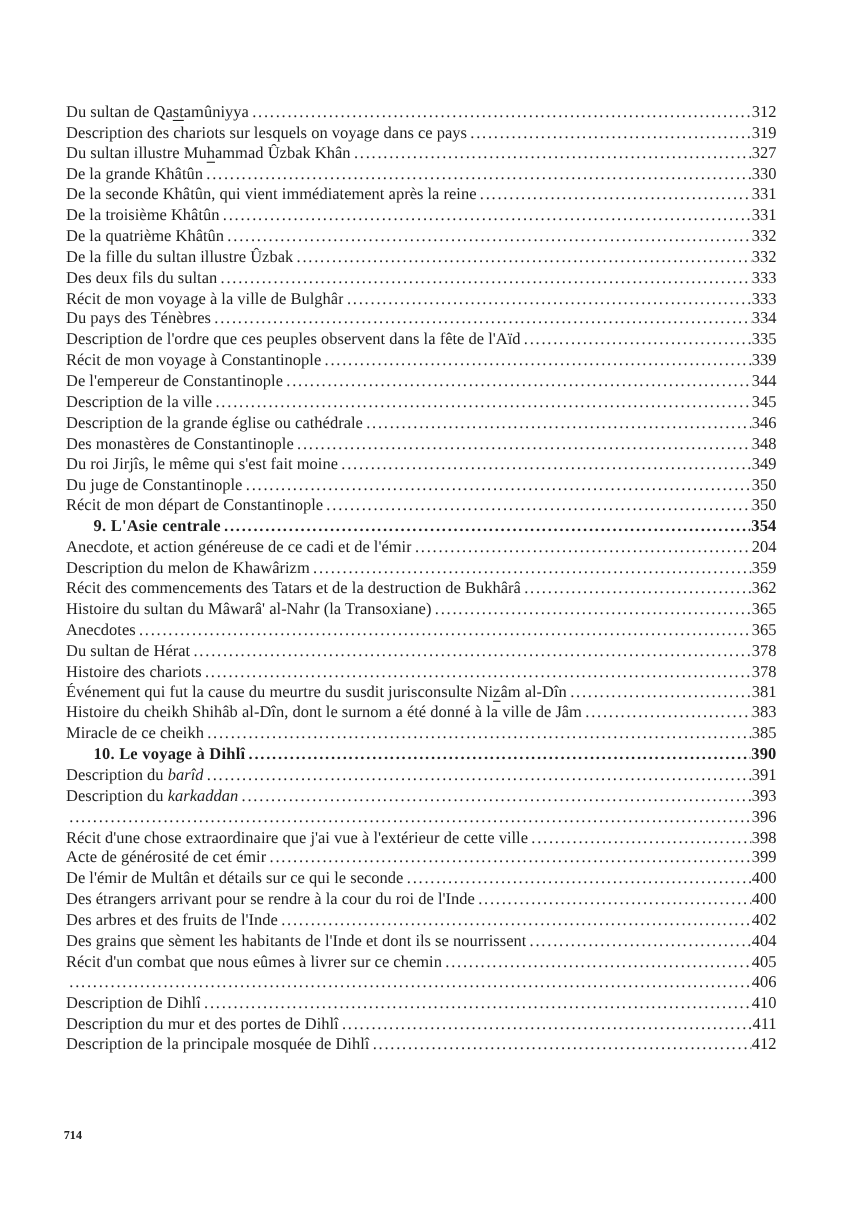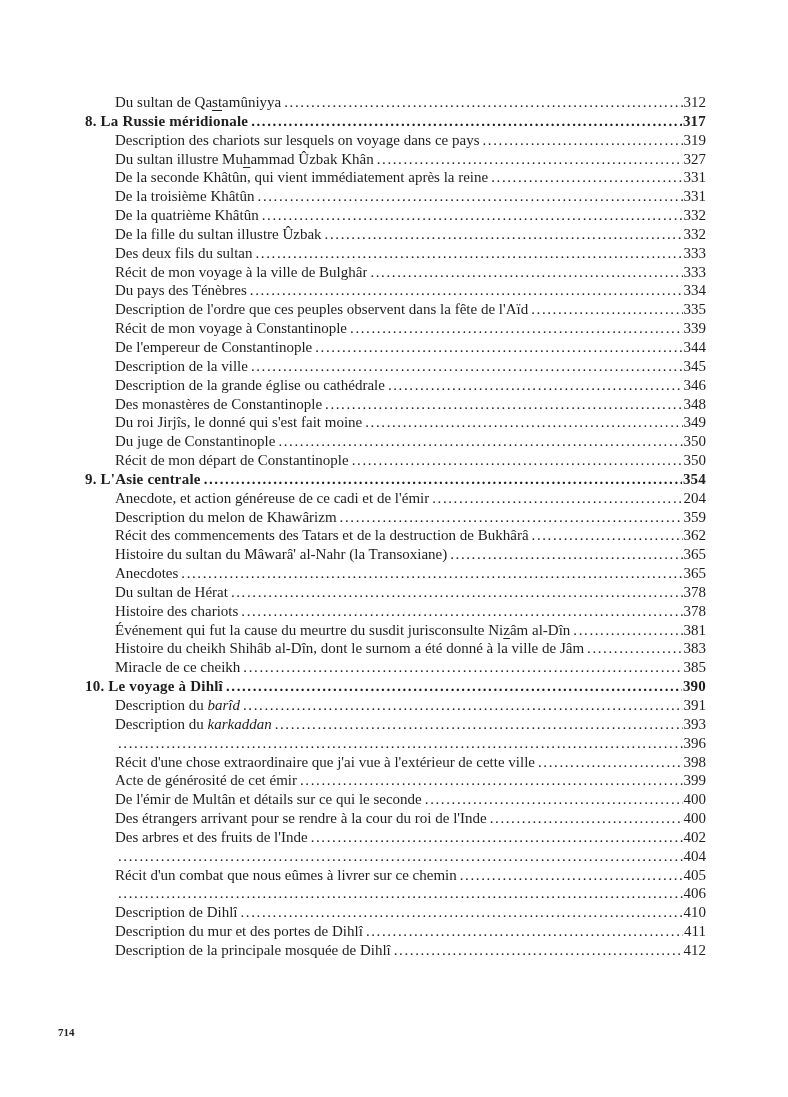--- a/index.html
+++ b/index.html
@@ -21,21 +21,21 @@
   .row {
     display: flex;
     align-items: baseline;
     height: 18.85px;
     line-height: 18.85px;
     font-size: 15px;
     white-space: nowrap;
   }
   .row .label { flex: 0 1 auto; overflow: hidden; }
   .row.chapter { font-weight: bold; padding-left: 85px; letter-spacing: 0.2px; }
-  .row.entry   { padding-left: 115px; }
+  .row.entry   { padding-left: 60px; }
   .leader {
     flex: 1 1 8px;
     min-width: 8px;
     overflow: hidden;
     margin: 0 1px 0 3px;
   }
   .leader::after {
     content: "....................................................................................................................................................................";
     letter-spacing: 1.6px;
   }
@@ -54,36 +54,36 @@
 </head>
 <body>
 
 <div class="page">
   <div class="toc" id="toc">
       <div class="row entry">
         <span class="label"><span class="">Du sultan de Qa</span><span class="ul">st</span><span class="">amûniyya </span></span>
         <span class="leader"></span>
         <span class="pagenum">312</span>
       </div>
-      <div class="row chapter">
-        <span class="label"><span class="">8. La Russie méridionale</span></span>
-        <span class="leader"></span>
-        <span class="pagenum">317</span>
-      </div>
       <div class="row entry">
         <span class="label"><span class="">Description des chariots sur lesquels on voyage dans ce pays</span></span>
         <span class="leader"></span>
         <span class="pagenum">319</span>
       </div>
       <div class="row entry">
         <span class="label"><span class="">Du sultan illustre Mu</span><span class="ul">h</span><span class="">ammad Ûzbak Khân </span></span>
         <span class="leader"></span>
         <span class="pagenum">327</span>
       </div>
       <div class="row entry">
+        <span class="label"><span class="">De la grande Khâtûn</span></span>
+        <span class="leader"></span>
+        <span class="pagenum">330</span>
+      </div>
+      <div class="row entry">
         <span class="label"><span class="">De la seconde Khâtûn, qui vient immédiatement après la reine </span></span>
         <span class="leader"></span>
         <span class="pagenum">331</span>
       </div>
       <div class="row entry">
         <span class="label"><span class="">De la troisième Khâtûn</span></span>
         <span class="leader"></span>
         <span class="pagenum">331</span>
       </div>
       <div class="row entry">
@@ -135,21 +135,21 @@
         <span class="label"><span class="">Description de la grande église ou cathédrale </span></span>
         <span class="leader"></span>
         <span class="pagenum">346</span>
       </div>
       <div class="row entry">
         <span class="label"><span class="">Des monastères de Constantinople</span></span>
         <span class="leader"></span>
         <span class="pagenum">348</span>
       </div>
       <div class="row entry">
-        <span class="label"><span class="">Du roi Jirjîs, le donné qui s'est fait moine</span></span>
+        <span class="label"><span class="">Du roi Jirjîs, le même qui s'est fait moine</span></span>
         <span class="leader"></span>
         <span class="pagenum">349</span>
       </div>
       <div class="row entry">
         <span class="label"><span class="">Du juge de Constantinople </span></span>
         <span class="leader"></span>
         <span class="pagenum">350</span>
       </div>
       <div class="row entry">
         <span class="label"><span class="">Récit de mon départ de Constantinople</span></span>
@@ -249,20 +249,21 @@
         <span class="label"><span class="">Des étrangers arrivant pour se rendre à la cour du roi de l'Inde </span></span>
         <span class="leader"></span>
         <span class="pagenum">400</span>
       </div>
       <div class="row entry">
         <span class="label"><span class="">Des arbres et des fruits de l'Inde </span></span>
         <span class="leader"></span>
         <span class="pagenum">402</span>
       </div>
       <div class="row entry">
+        <span class="label"><span class="">Des grains que sèment les habitants de l'Inde et dont ils se nourrissent</span></span>
         <span class="leader"></span>
         <span class="pagenum">404</span>
       </div>
       <div class="row entry">
         <span class="label"><span class="">Récit d'un combat que nous eûmes à livrer sur ce chemin </span></span>
         <span class="leader"></span>
         <span class="pagenum">405</span>
       </div>
       <div class="row entry">
         <span class="leader"></span>

